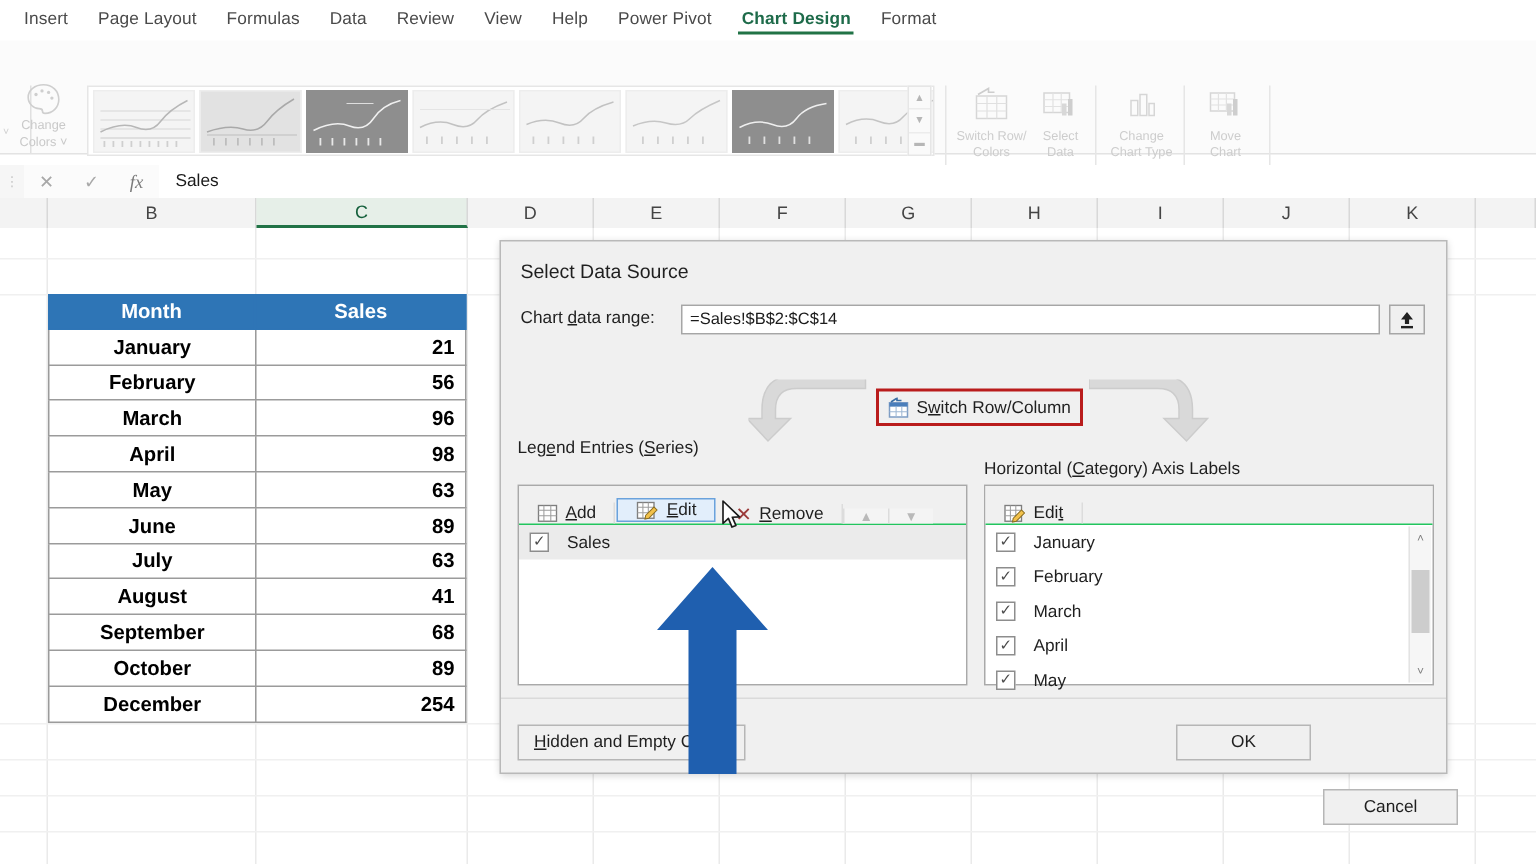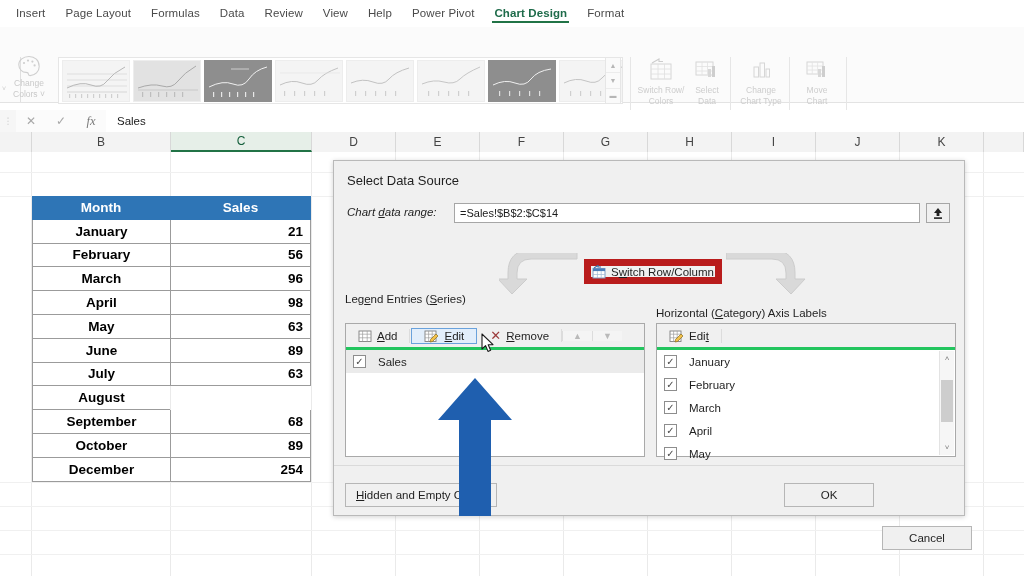--- a/index.html
+++ b/index.html
@@ -135,50 +135,50 @@
   .dialog {
     position: absolute; left: 333px; top: 160px; width: 632px; height: 356px;
     background: #f0f0f0; border: 1px solid #b9b9b9;
     box-shadow: 0 1px 5px rgba(0,0,0,.18);
   }
   .dlg-title {
     position: absolute; left: 13px; top: 12px;
     font-size: 13px; color: #1f1f1f;
   }
   .dlg-range-label {
-    position: absolute; left: 13px; top: 45px; font-size: 11.5px; color: #1f1f1f; font-style: italic;
+    position: absolute; left: 13px; top: 45px; font-size: 11.5px; color: #1f1f1f;
   }
   .dlg-range-label u { text-decoration: underline; }
   .dlg-range-input {
     position: absolute; left: 120px; top: 42px; width: 466px; height: 20px;
     background: #fff; border: 1px solid #a6a6a6;
     display: flex; align-items: center; padding-left: 5px;
     font-size: 11px; color: #1b1b1b;
   }
   .dlg-range-btn {
     position: absolute; left: 592px; top: 42px; width: 24px; height: 20px;
     background: #f0f0f0; border: 1px solid #a6a6a6;
     display: flex; align-items: center; justify-content: center;
   }
 
   .switch-btn {
     position: absolute; left: 250px; top: 98px; width: 138px; height: 25px;
-    background: #f0f0f0; border: 7px solid #b91c1c;
+    background: #f0f0f0; border: 2px solid #b91c1c;
     display: flex; align-items: center; justify-content: center; gap: 5px;
     font-size: 11.5px; color: #1f1f1f;
   }
   .arrow-gray { position: absolute; top: 92px; }
 
   .panel-label { position: absolute; font-size: 11.5px; color: #1f1f1f; }
   .panel {
     position: absolute; background: #fff; border: 1px solid #a9a9a9;
   }
   .panel-toolbar {
-    height: 26px; background: #f0f0f0; border-bottom: 3px solid #22c55e;
-    display: flex; align-items: center;
+    height: 26px; background: #f0f0f0; border-bottom: 1px solid #22c55e;
+    display: flex; align-items: flex-end;
   }
   .tb-btn {
     display: flex; align-items: center; justify-content: center; gap: 5px;
     font-size: 11.5px; color: #1f1f1f; padding: 0 12px; position: relative;
     border-right: 1px solid #dcdcdc;
   }
   .tb-btn.hover { background: #e2eefb; border: 1px solid #6aa2dc; margin: 1px; }
   .tb-spin {
     width: 30px; display: flex; align-items: center; justify-content: center;
     font-size: 9px; color: #b9b9b9; border-left: 1px solid #dcdcdc; background:#f4f4f4;
@@ -502,20 +502,21 @@
         <div class="drow">
           <div class="dcell month">June</div>
           <div class="dcell sales">89</div>
         </div>
         <div class="drow">
           <div class="dcell month">July</div>
           <div class="dcell sales">63</div>
         </div>
         <div class="drow">
           <div class="dcell month">August</div>
+          <div class="dcell sales">41</div>
         </div>
         <div class="drow">
           <div class="dcell month">September</div>
           <div class="dcell sales">68</div>
         </div>
         <div class="drow">
           <div class="dcell month">October</div>
           <div class="dcell sales">89</div>
         </div>
         <div class="drow">

